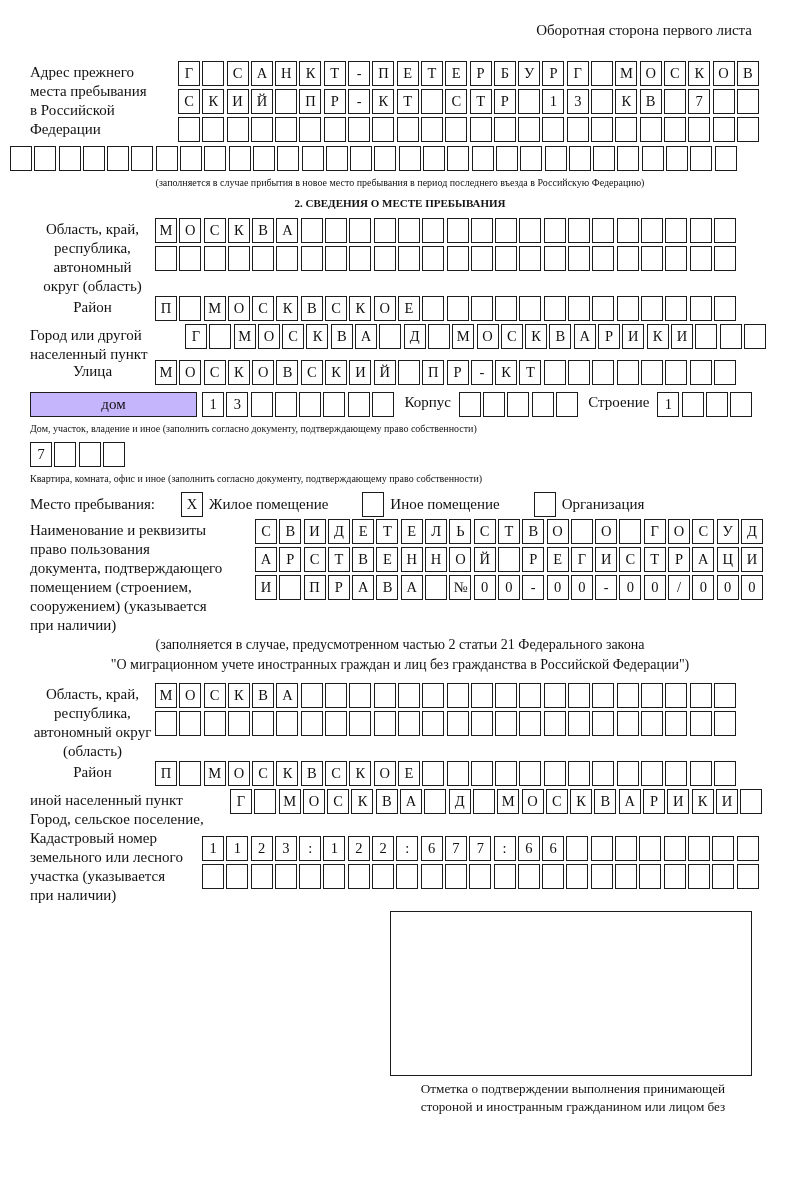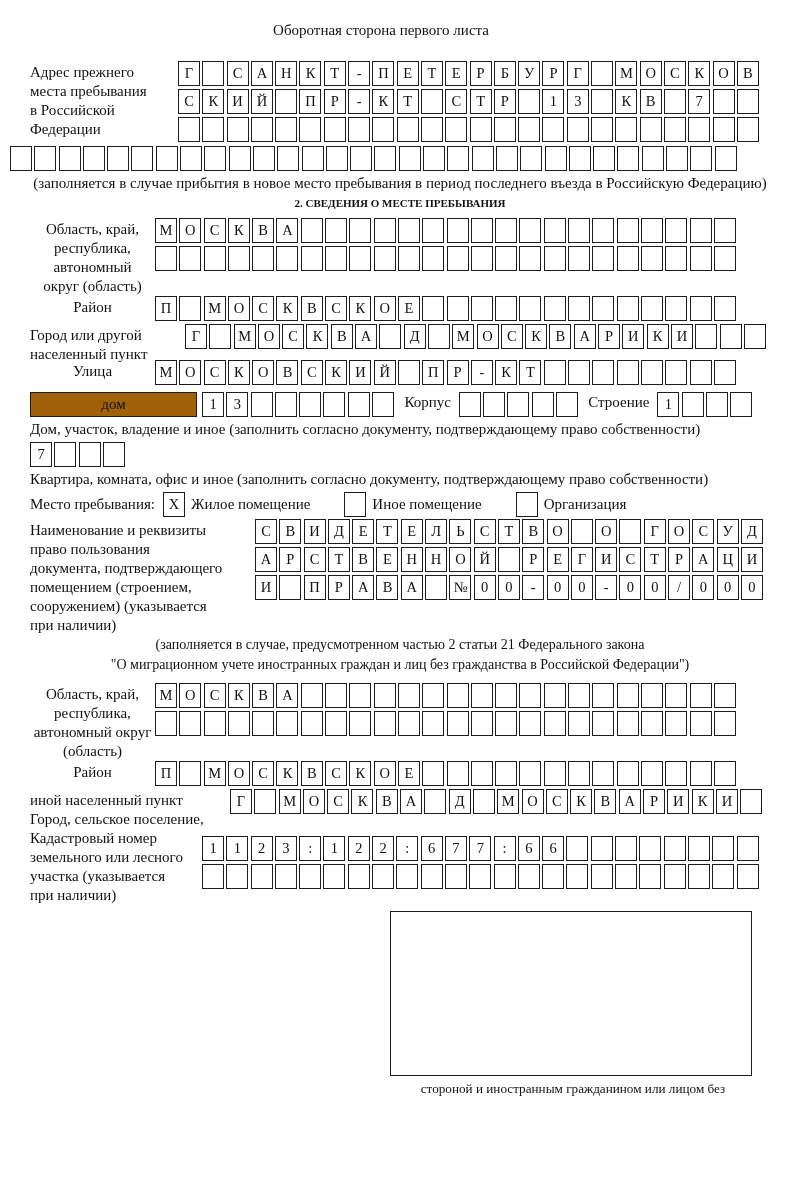--- a/index.html
+++ b/index.html
@@ -5,54 +5,54 @@
   html,body{margin:0;padding:0;background:#ffffff;}
   .page{
     position:relative;
     width:800px;height:1180px;
     box-sizing:border-box;
     padding:8px 10px 0 10px;
     overflow:hidden;
     font-family:"Liberation Serif","DejaVu Serif",serif;
     font-size:15px;color:#111;
   }
-  .back-title{text-align:center;margin:14px 38px 22px 0;font-size:15px;}
+  .back-title{text-align:right;margin:14px 38px 22px 0;font-size:15px;}
   .frow{display:flex;align-items:flex-start;margin-left:20px;}
   .lbl{flex:none;line-height:19px;padding-top:2px;}
   .w148{width:148px;}
   .w125{width:125px;text-align:center;}
   .w155{width:155px;}
   .w200{width:200px;}
   .w172{width:172px;}
   .w225{width:225px;}
   .boxcol{display:flex;flex-direction:column;}
   .cells{display:flex;margin-bottom:3px;flex:none;}
   .cell{
     flex:none;width:20px;height:23px;
     border:1.6px solid #1c1c1c;
     margin-right:2.3px;
     display:inline-flex;align-items:center;justify-content:center;
     font-size:14.5px;background:#fff;
   }
   .full{margin-left:0;margin-top:1px;}
-  .note{font-size:15px;margin-left:20px;line-height:18px;margin-bottom:2px;}
+  .note{font-size:10px;margin-left:20px;line-height:18px;margin-bottom:2px;}
   .center{text-align:center;margin-left:0;}
   .h2{text-align:center;font-weight:bold;font-size:11px;margin:5px 0 9px 0;}
   .h3{text-align:center;font-weight:bold;font-size:15.5px;margin:12px 0 8px 0;}
   .wbox{
     flex:none;height:23px;border:1.6px solid #1c1c1c;
     display:flex;align-items:center;justify-content:center;
-    margin-right:5px;font-size:15px;background:#a16207;
+    margin-right:5px;font-size:15px;background:#c4b5fd;
   }
   .wbox.w170{width:165px;}
   .wbox.w200{width:200px;}
   .inline-lbl{flex:none;margin:2px 8px 0 8px;}
   .stay{align-items:center;margin-top:4px;margin-bottom:2px;}
   .stay .cell{margin:0 6px;}
-  .stay-lbl{margin-right:2px;}
+  .stay-lbl{margin-right:20px;}
   .opt{margin-right:28px;}
   .opt.last{margin-right:0;}
   .choose{margin-left:235px;margin-bottom:4px;}
   .doc-block{margin-top:2px;}
   .note5{text-align:center;font-size:14px;line-height:20px;margin:0;}
   .stamp-box{
     margin-left:380px;margin-top:6px;
     width:360px;height:163px;
     border:1.7px solid #1c1c1c;background:#fff;
   }
@@ -666,17 +666,18 @@
           <span class="cell"></span>
           <span class="cell"></span>
           <span class="cell"></span>
           <span class="cell"></span>
         </div>
     </div>
   </div>
 
   <div class="stamp-box"></div>
   <div class="stamp-caption">
+    <div>Отметка о подтверждении выполнения принимающей</div>
     <div>стороной и иностранным гражданином или лицом без</div>
 
   </div>
 
 </div>
 
 </body></html>

